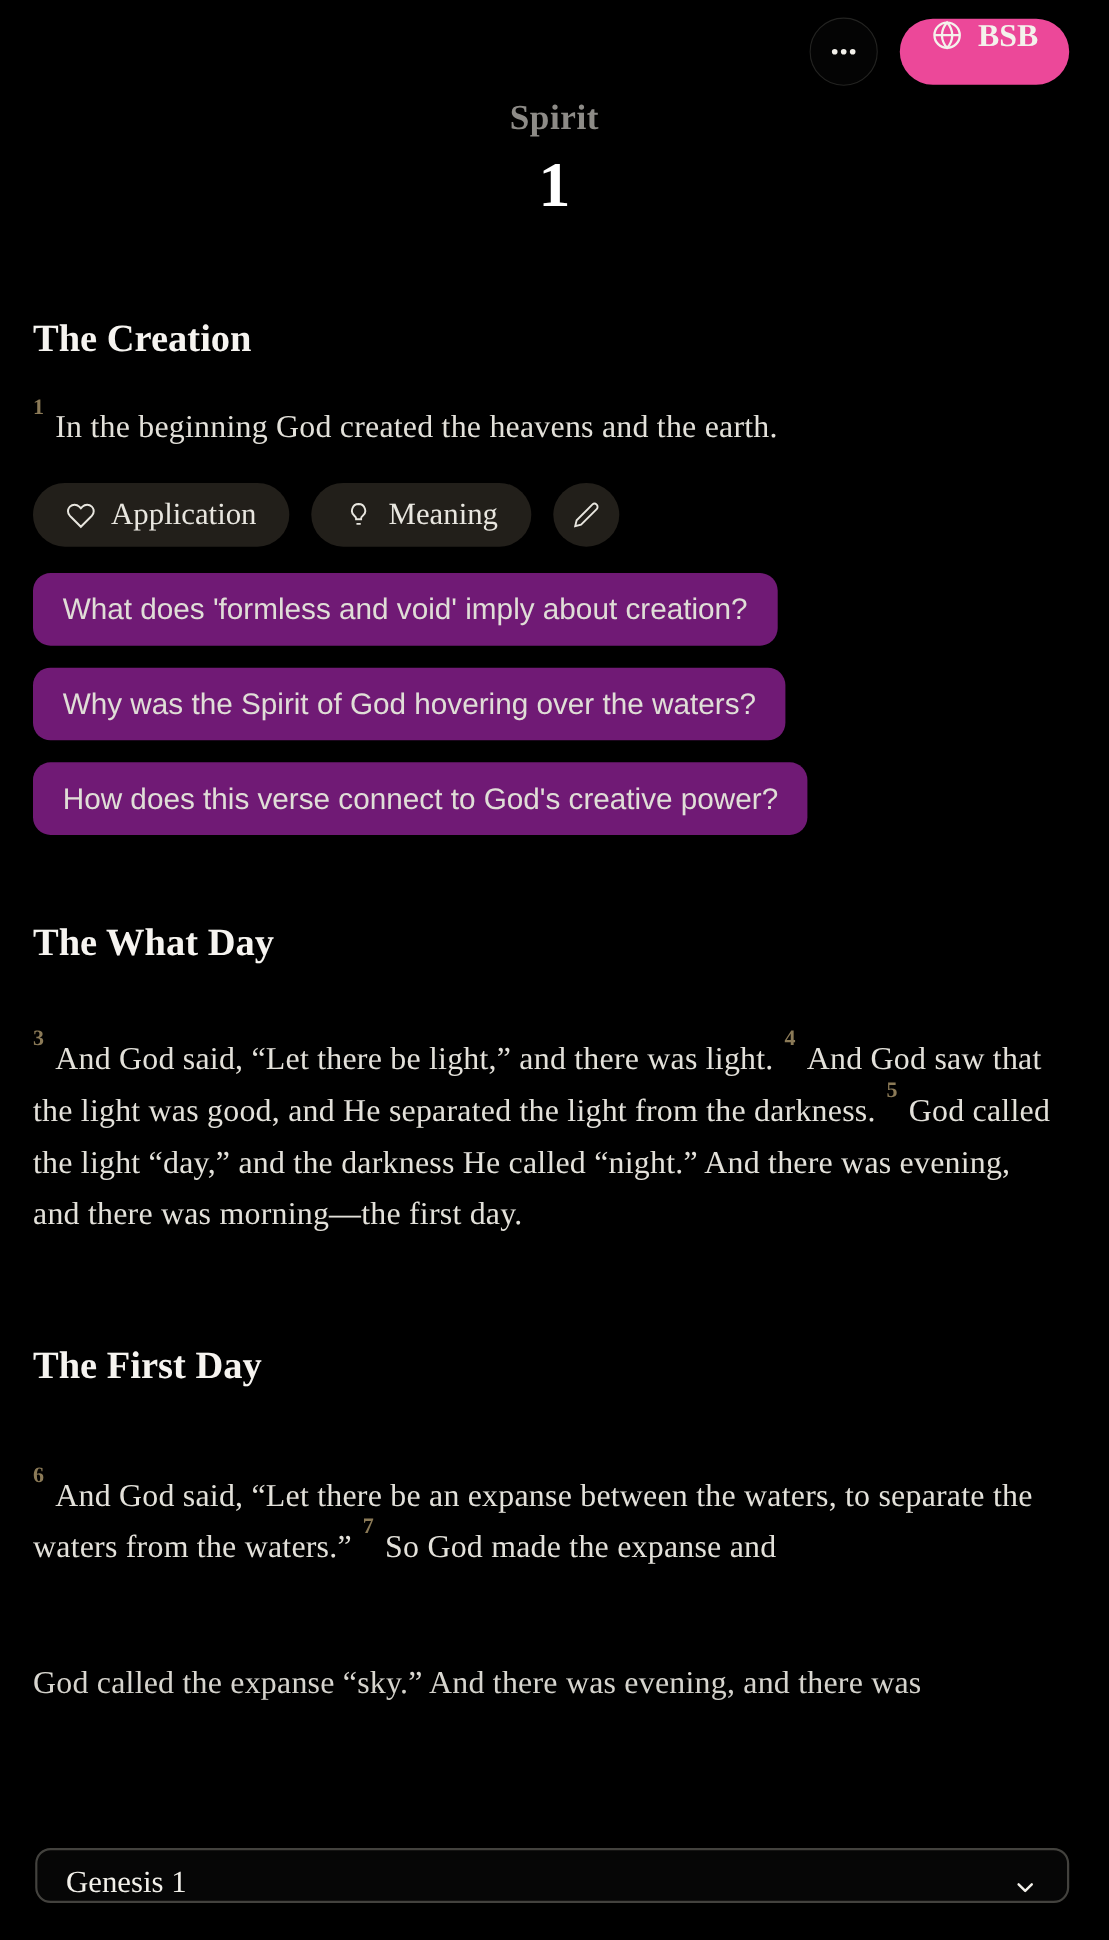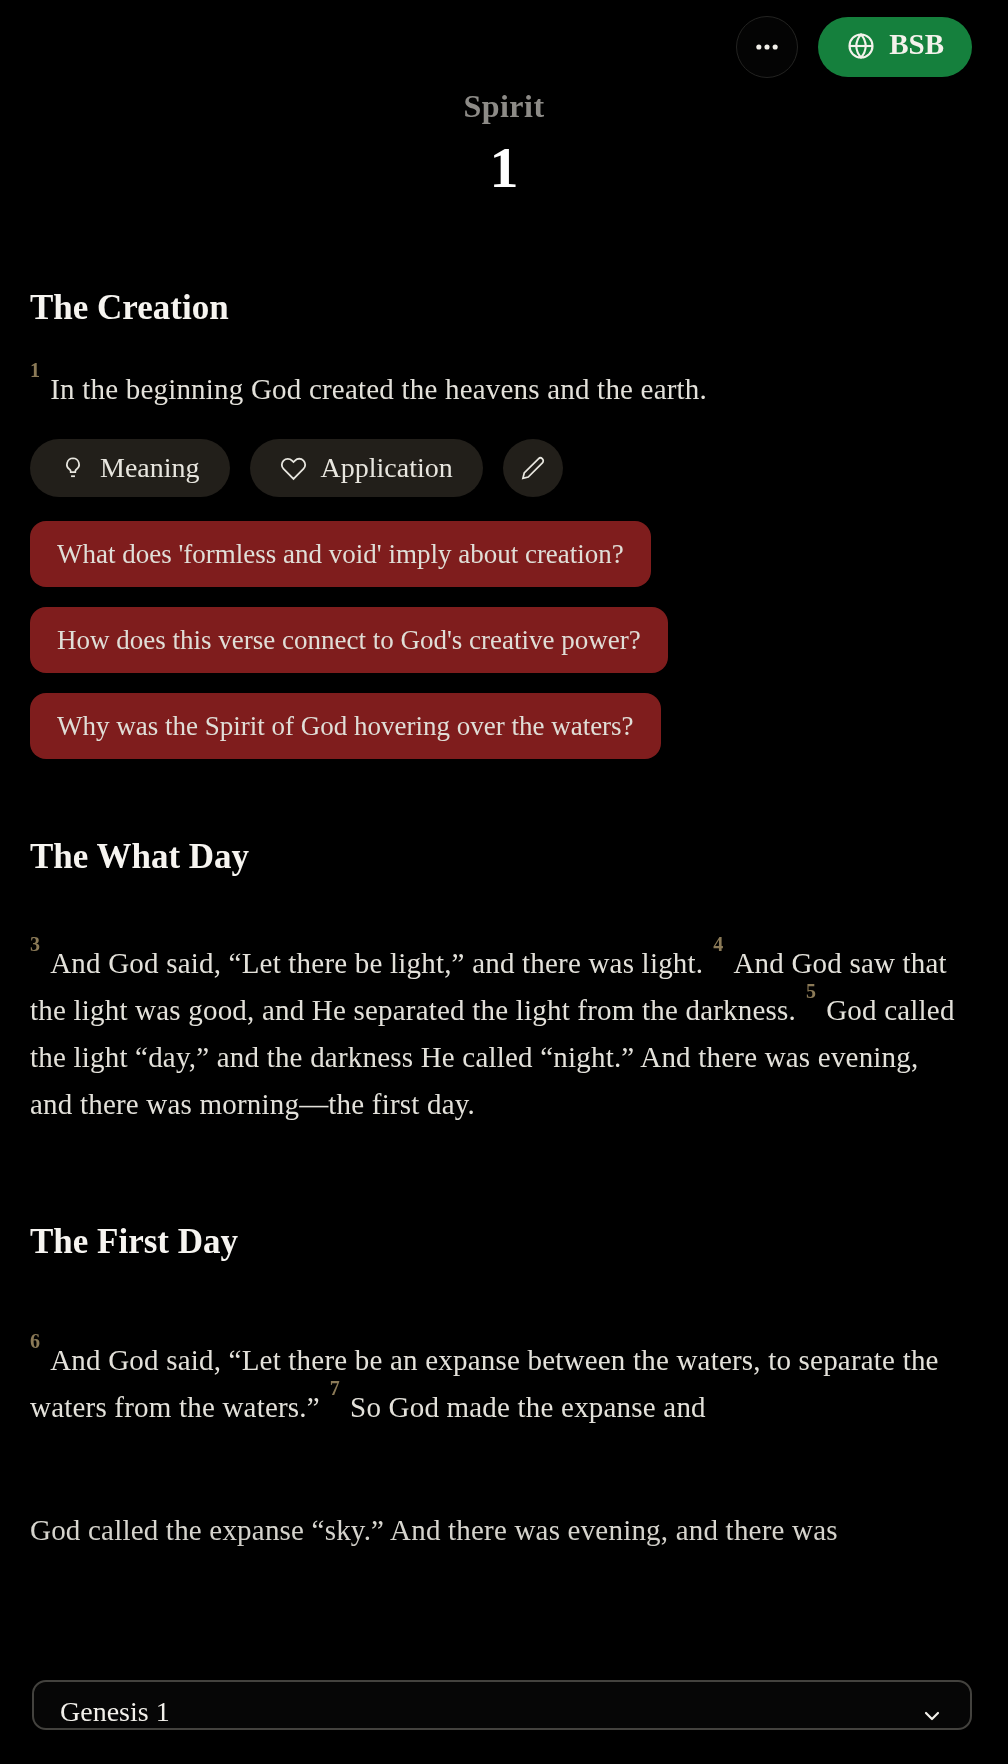--- a/index.html
+++ b/index.html
@@ -27,25 +27,25 @@
     border-radius: 50%;
     background: #040404;
     border: 1.5px solid #232321;
     color: #f2f0ea;
     display: flex; align-items: center; justify-content: center;
     cursor: pointer;
   }
   .translation-btn {
     height: 60px;
     border-radius: 30px;
-    background: #15803d;
+    background: #ec4899;
     border: none;
     color: #f4f2ec;
-    display: flex; align-items: flex-end; gap: 13px;
-    padding: 16px 28px;
+    display: flex; align-items: flex-start; gap: 13px;
+    padding: 0 28px;
     font-family: "Liberation Serif", serif;
     font-size: 29px;
     font-weight: bold;
     cursor: pointer;
   }
   
   .title-block { padding-top: 88px; text-align: center; }
   .book-title {
     font-size: 32px; font-weight: bold;
     color: #8d8b87; letter-spacing: 0.5px;
@@ -117,25 +117,25 @@
     color: #e8e6df;
     display: flex; align-items: center; justify-content: center;
     cursor: pointer;
   }
   
   .suggestions {
     margin-top: 24px;
     display: flex; flex-direction: column; align-items: flex-start; gap: 20px;
   }
   .chip {
-    background: #7f1d1d;
+    background: #701a75;
     border: none;
     border-radius: 16px;
     color: #e0ded7;
-    font-family: Liberation Serif, serif;
+    font-family: Liberation Sans, sans-serif;
     font-size: 27px;
     height: 66px;
     display: flex; align-items: center;
     padding: 0 27px;
     cursor: pointer;
     white-space: nowrap;
   }
   
   .fade-overlay {
     position: absolute;
@@ -196,48 +196,48 @@
 
   <main>
 
     <h2 class="section-heading mt-creation">The Creation</h2>
 
     <p class="verse v1"><sup class="verse-num">1</sup><span>In the beginning God created the heavens and the earth.</span></p>
 
 
     <div class="toolbar">
       <button class="pill">
+        <svg width="27" height="27" viewBox="0 0 24 24" fill="none" stroke="currentColor" stroke-width="1.6">
+          <path d="M20.84 4.91a5.3 5.3 0 0 0-7.5 0L12 6.25l-1.34-1.34a5.3 5.3 0 1 0-7.5 7.5l1.34 1.34L12 21.25l7.5-7.5 1.34-1.34a5.3 5.3 0 0 0 0-7.5z"></path>
+        </svg>
+        <span>Application</span>
+      </button>
+      <button class="pill">
         <svg width="26" height="26" viewBox="0 0 24 24" fill="none" stroke="currentColor" stroke-width="1.6">
           <path d="M12 3a5.6 5.6 0 0 0-3.3 10.1c.75.57 1.2 1.25 1.2 2.05v.6h4.2v-.6c0-.8.45-1.48 1.2-2.05A5.6 5.6 0 0 0 12 3z"></path>
           <line x1="10.2" y1="19.6" x2="13.8" y2="19.6"></line>
         </svg>
         <span>Meaning</span>
-      </button>
-      <button class="pill">
-        <svg width="27" height="27" viewBox="0 0 24 24" fill="none" stroke="currentColor" stroke-width="1.6">
-          <path d="M20.84 4.91a5.3 5.3 0 0 0-7.5 0L12 6.25l-1.34-1.34a5.3 5.3 0 1 0-7.5 7.5l1.34 1.34L12 21.25l7.5-7.5 1.34-1.34a5.3 5.3 0 0 0 0-7.5z"></path>
-        </svg>
-        <span>Application</span>
       </button>
       <button class="icon-btn">
         <svg width="26" height="26" viewBox="0 0 24 24" fill="none" stroke="currentColor" stroke-width="1.6">
           <path d="M17 3.5a2.6 2.6 0 1 1 3.7 3.7L7.6 20.3 2.7 21.5l1.2-4.9L17 3.5z"></path>
         </svg>
       </button>
     </div>
 
     <div class="suggestions">
       <button class="chip">
           <span>What does 'formless and void' imply about creation?</span>
         </button>
       <button class="chip">
-          <span>How does this verse connect to God's creative power?</span>
+          <span>Why was the Spirit of God hovering over the waters?</span>
         </button>
       <button class="chip">
-          <span>Why was the Spirit of God hovering over the waters?</span>
+          <span>How does this verse connect to God's creative power?</span>
         </button>
     </div>
 
     <h2 class="section-heading mt-first-day">The What Day</h2>
 
     <p class="verse v35"><sup class="verse-num">3</sup><span>And God said, “Let there be light,” and there was light.</span><sup class="verse-num vn-mid">4</sup><span>And God saw that the light was good, and He separated the light from the darkness.</span><sup class="verse-num vn-mid">5</sup><span>God called the light “day,” and the darkness He called “night.” And there was evening, and there was morning—the first day.</span></p>
 
     <h2 class="section-heading mt-second-day">The First Day</h2>
 
     <p class="verse v67"><sup class="verse-num">6</sup><span>And God said, “Let there be an expanse between the waters, to separate the waters from the waters.”</span><sup class="verse-num vn-mid">7</sup><span>So God made the expanse and</span></p>

